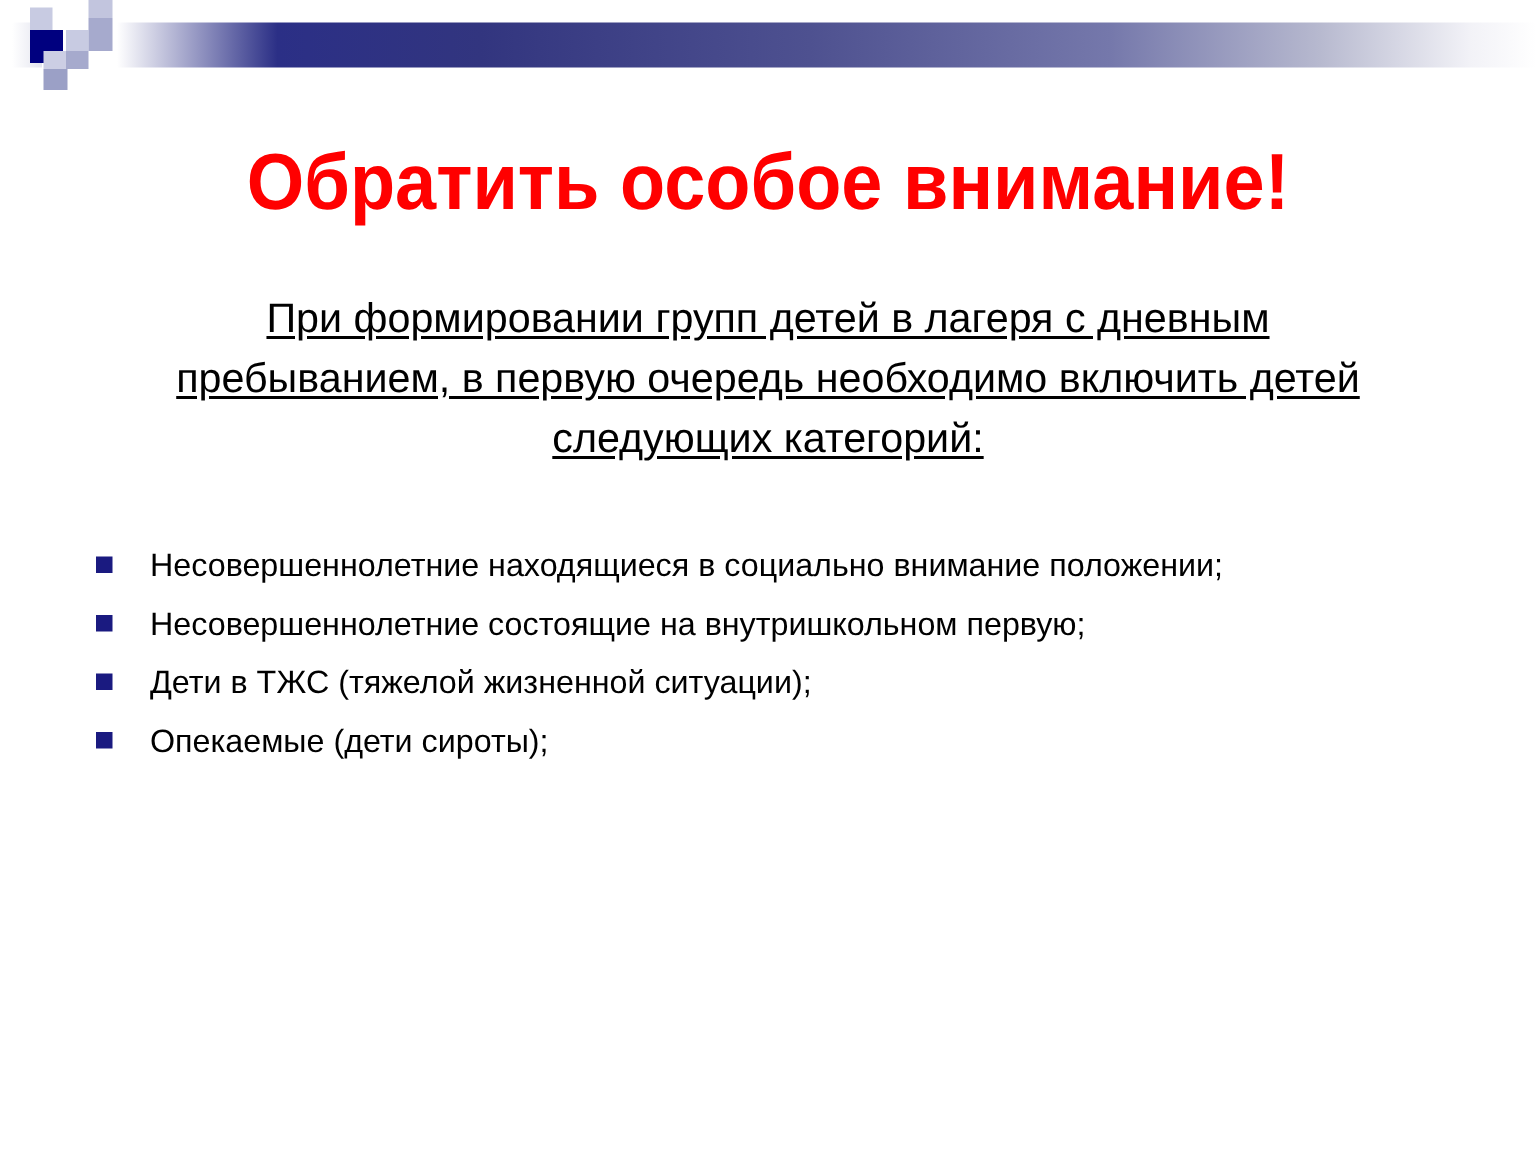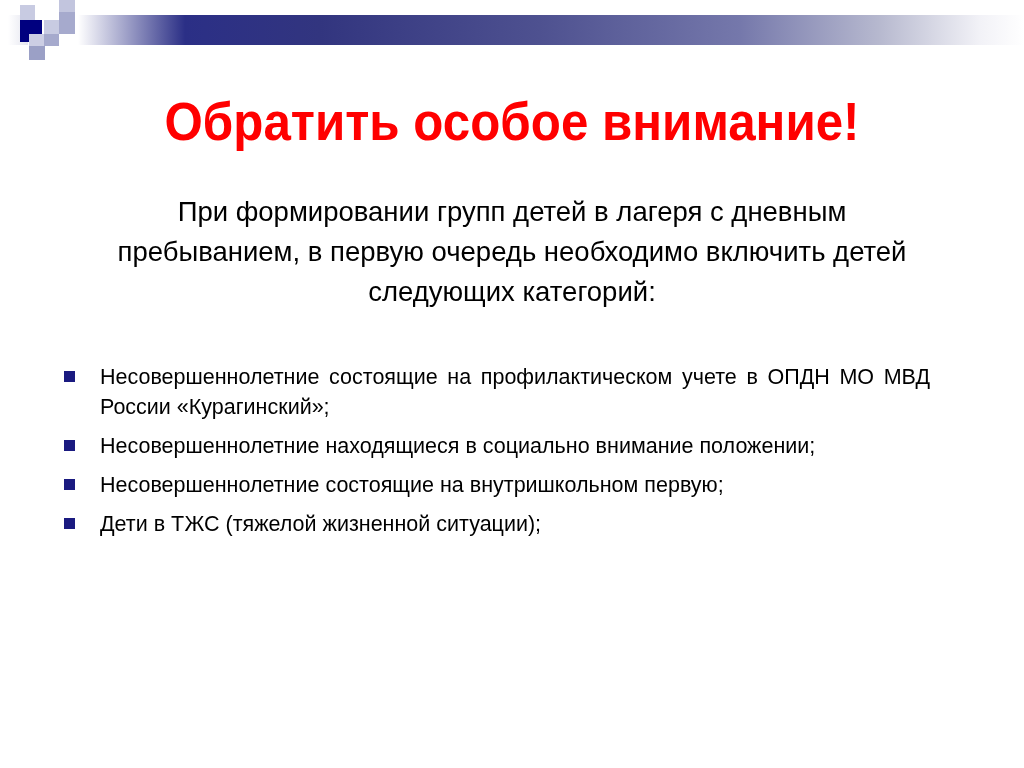--- a/index.html
+++ b/index.html
@@ -76,20 +76,21 @@
   
   #slide-subtitle {
     position: absolute;
     left: 96px;
     top: 192px;
     width: 832px;
     text-align: center;
     color: #000000;
     font-size: 27.5px;
     line-height: 40px;
+    text-decoration: underline;
     text-underline-offset: 3px;
   }
 
   
   #bullet-list {
     position: absolute;
     left: 62px;
     top: 362px;
     width: 868px;
   }
@@ -133,27 +134,27 @@
   <div class="deco-sq sq-h"></div>
 </div>
 
 <div id="slide-title">Обратить особое внимание!</div>
 
 <div id="slide-subtitle">При формировании групп детей в лагеря с дневным пребыванием, в первую очередь необходимо включить детей следующих категорий:</div>
 
 <div id="bullet-list">
     <div class="bullet-row justify">
       <span class="bullet-marker" style="background: rgb(26, 26, 128);"></span>
-      <span class="bullet-text">Несовершеннолетние состоящие на профилактическом учете в ОПДН МО МВД России «Курагинский»;</span>
-    </div>
-    <div class="bullet-row justify">
-      <span class="bullet-marker" style="background: rgb(26, 26, 128);"></span>
       <span class="bullet-text">Несовершеннолетние находящиеся в социально внимание положении;</span>
     </div>
     <div class="bullet-row">
       <span class="bullet-marker" style="background: rgb(26, 26, 128);"></span>
       <span class="bullet-text">Несовершеннолетние состоящие на внутришкольном первую;</span>
     </div>
     <div class="bullet-row">
       <span class="bullet-marker" style="background: rgb(26, 26, 128);"></span>
       <span class="bullet-text">Дети в ТЖС (тяжелой жизненной ситуации);</span>
     </div>
+    <div class="bullet-row">
+      <span class="bullet-marker" style="background: rgb(26, 26, 128);"></span>
+      <span class="bullet-text">Опекаемые (дети сироты);</span>
+    </div>
   </div>
 
 </body></html>

